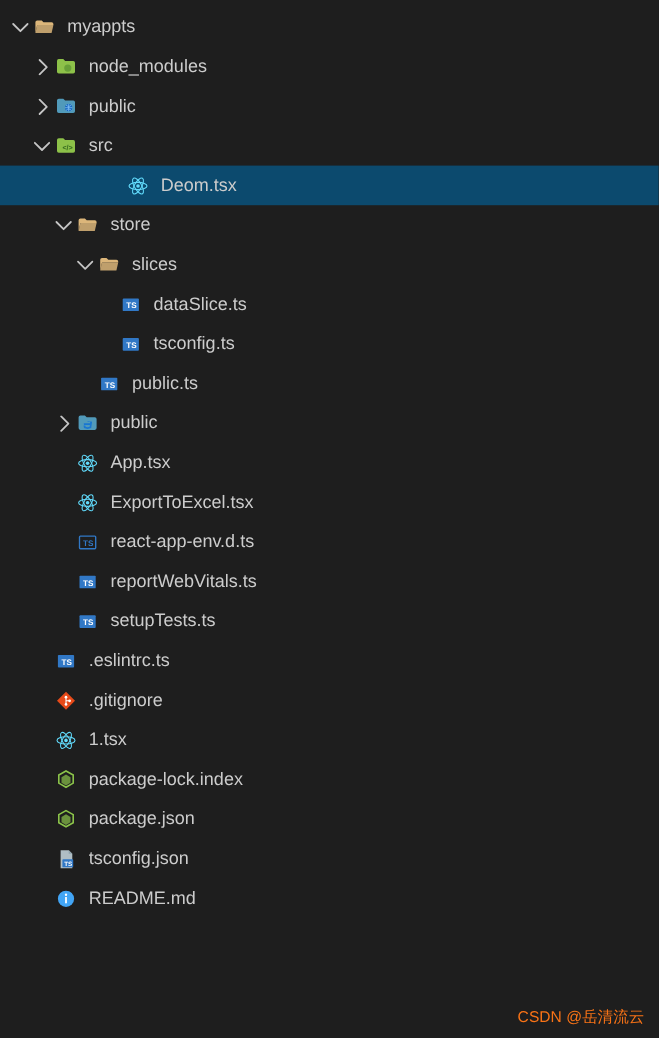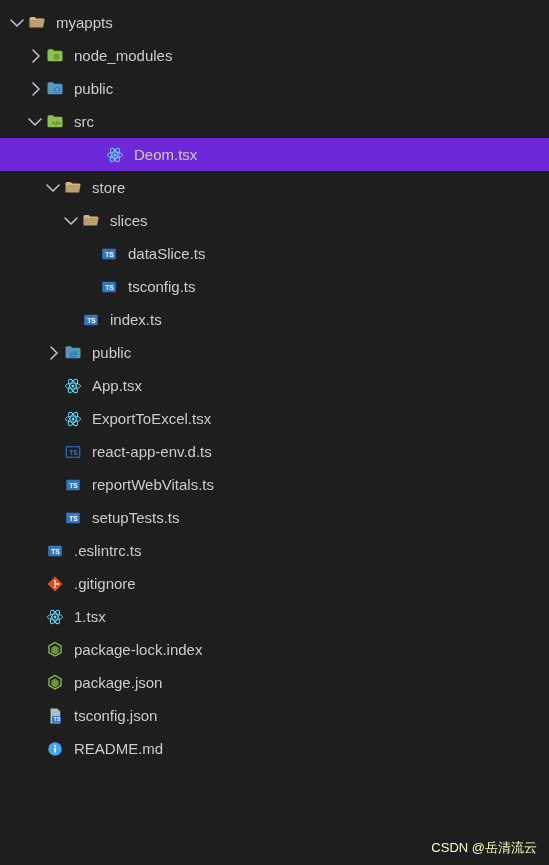--- a/index.html
+++ b/index.html
@@ -15,21 +15,21 @@
     }
     .tree { padding-top: 6px; }
     .row {
       display: flex;
       align-items: center;
       height: 33px;
       padding-left: 8px;
       cursor: pointer;
       white-space: nowrap;
     }
-    .row.selected { background: #6d28d9; padding-left: 32px; }
+    .row.selected { background: #0c4a6e; padding-left: 32px; }
     .indent { display: inline-block; flex-shrink: 0; }
     .chevron {
       width: 18px;
       height: 18px;
       display: inline-flex;
       align-items: center;
       justify-content: center;
       flex-shrink: 0;
       color: #c5c5c5;
     }
@@ -44,21 +44,21 @@
       flex-shrink: 0;
       margin-right: 8px;
     }
     .icon svg { width: 18px; height: 18px; }
     .label { color: #cccccc; text-align: center; }
     .watermark {
       position: absolute;
       bottom: 8px;
       right: 12px;
       font-size: 13px;
-      color: #fef9c3;
+      color: #f97316;
     }
   </style>
 </head>
 <body>
 
 <div class="tree" id="tree">
     <div class="row">
       <span class="indent" style="width: 0px;"></span>
       <span class="chevron ">
         <svg viewBox="0 0 14 14">
@@ -188,21 +188,21 @@
     </div>
     <div class="row">
       <span class="indent" style="width: 54px;"></span>
       <span class="chevron none"></span>
       <span class="icon">
         <svg viewBox="0 0 24 24">
           <rect x="3" y="5" width="18" height="14" rx="1" fill="#3178c6"></rect>
           <text x="7" y="16" font-size="9" font-weight="bold" fill="#fff">TS</text>
         </svg>
       </span>
-      <span class="label">index.ts</span>
+      <span class="label">public.ts</span>
     </div>
     <div class="row">
       <span class="indent" style="width: 36px;"></span>
       <span class="chevron ">
         <svg viewBox="0 0 14 14">
           <path d="M5 1 L11 7 L5 13" fill="none" stroke="currentColor" stroke-width="1.5" stroke-linecap="round" stroke-linejoin="round"></path>
         </svg>
       </span>
       <span class="icon">
         <svg viewBox="0 0 24 24">

